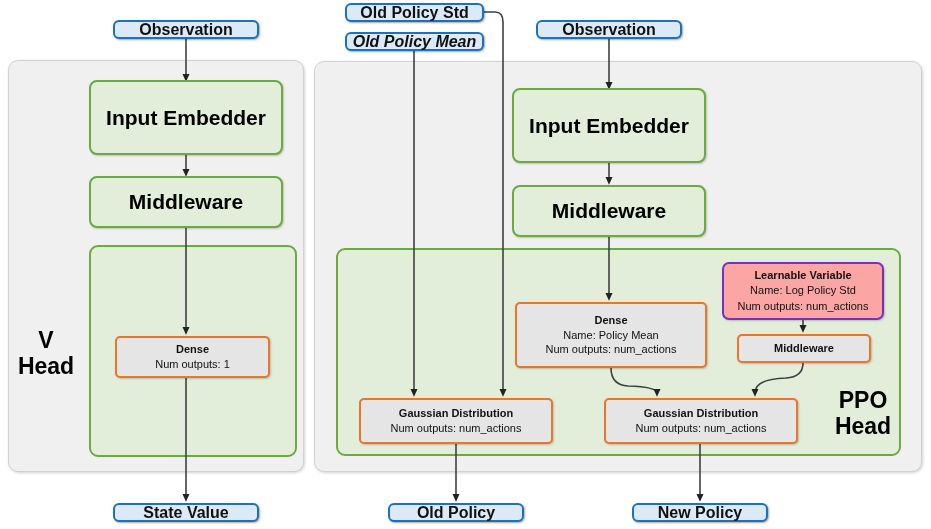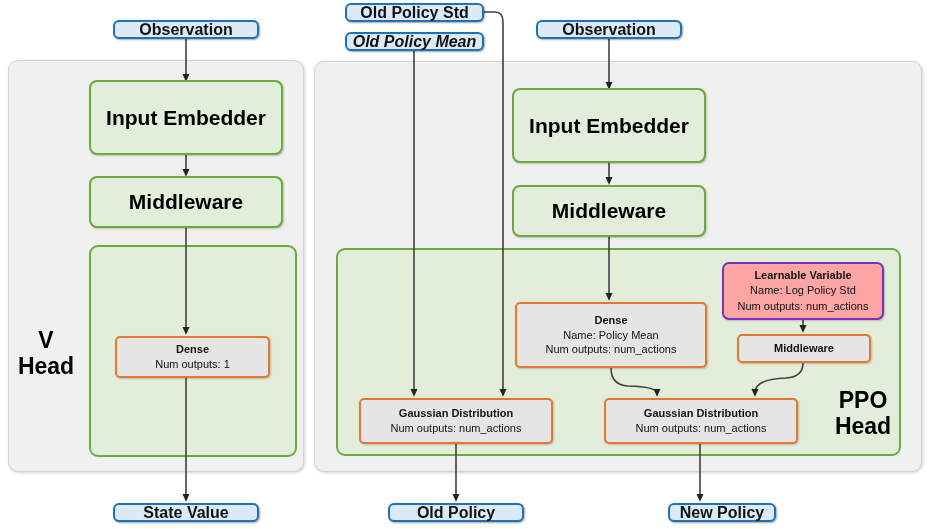--- a/index.html
+++ b/index.html
@@ -154,17 +154,17 @@
   </div>
 
   <div class="node io" style="left:113px;top:503px;width:146px;height:19px;text-align:center;">
     <span>State Value</span>
   </div>
 
   <div class="node io" style="left:388px;top:503px;width:136px;height:19px;">
     <span>Old Policy</span>
   </div>
 
-  <div class="node io" style="left:668px;top:503px;width:108px;height:19px;">
+  <div class="node io" style="left:632px;top:503px;width:136px;height:19px;">
     <span>New Policy</span>
   </div>
 
 </div>
 
 </body></html>

